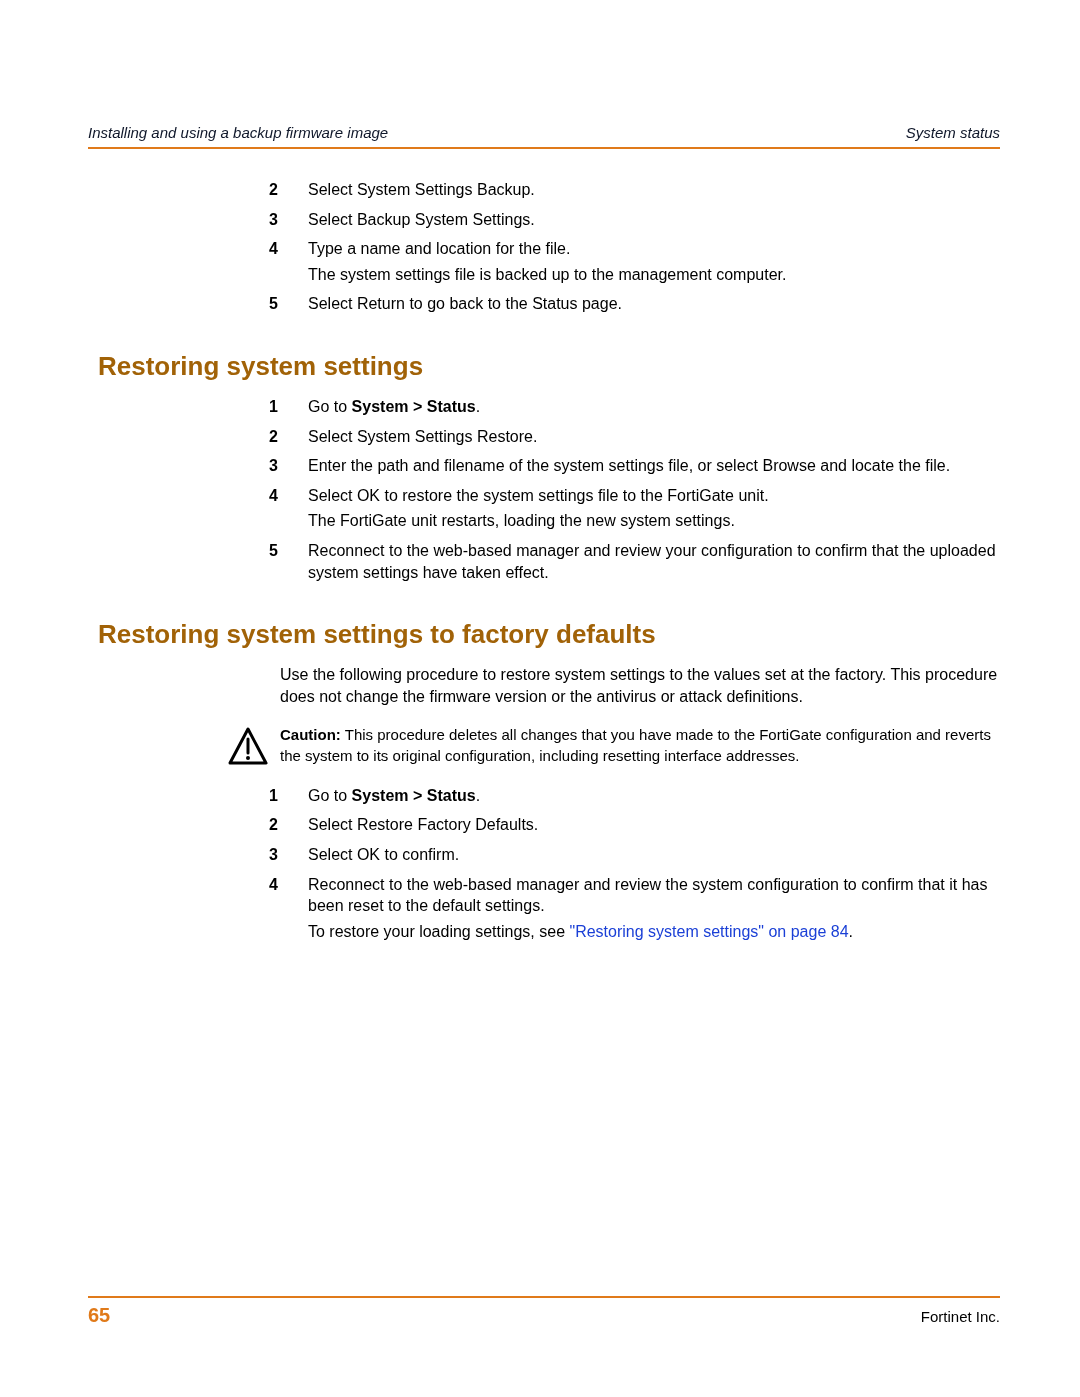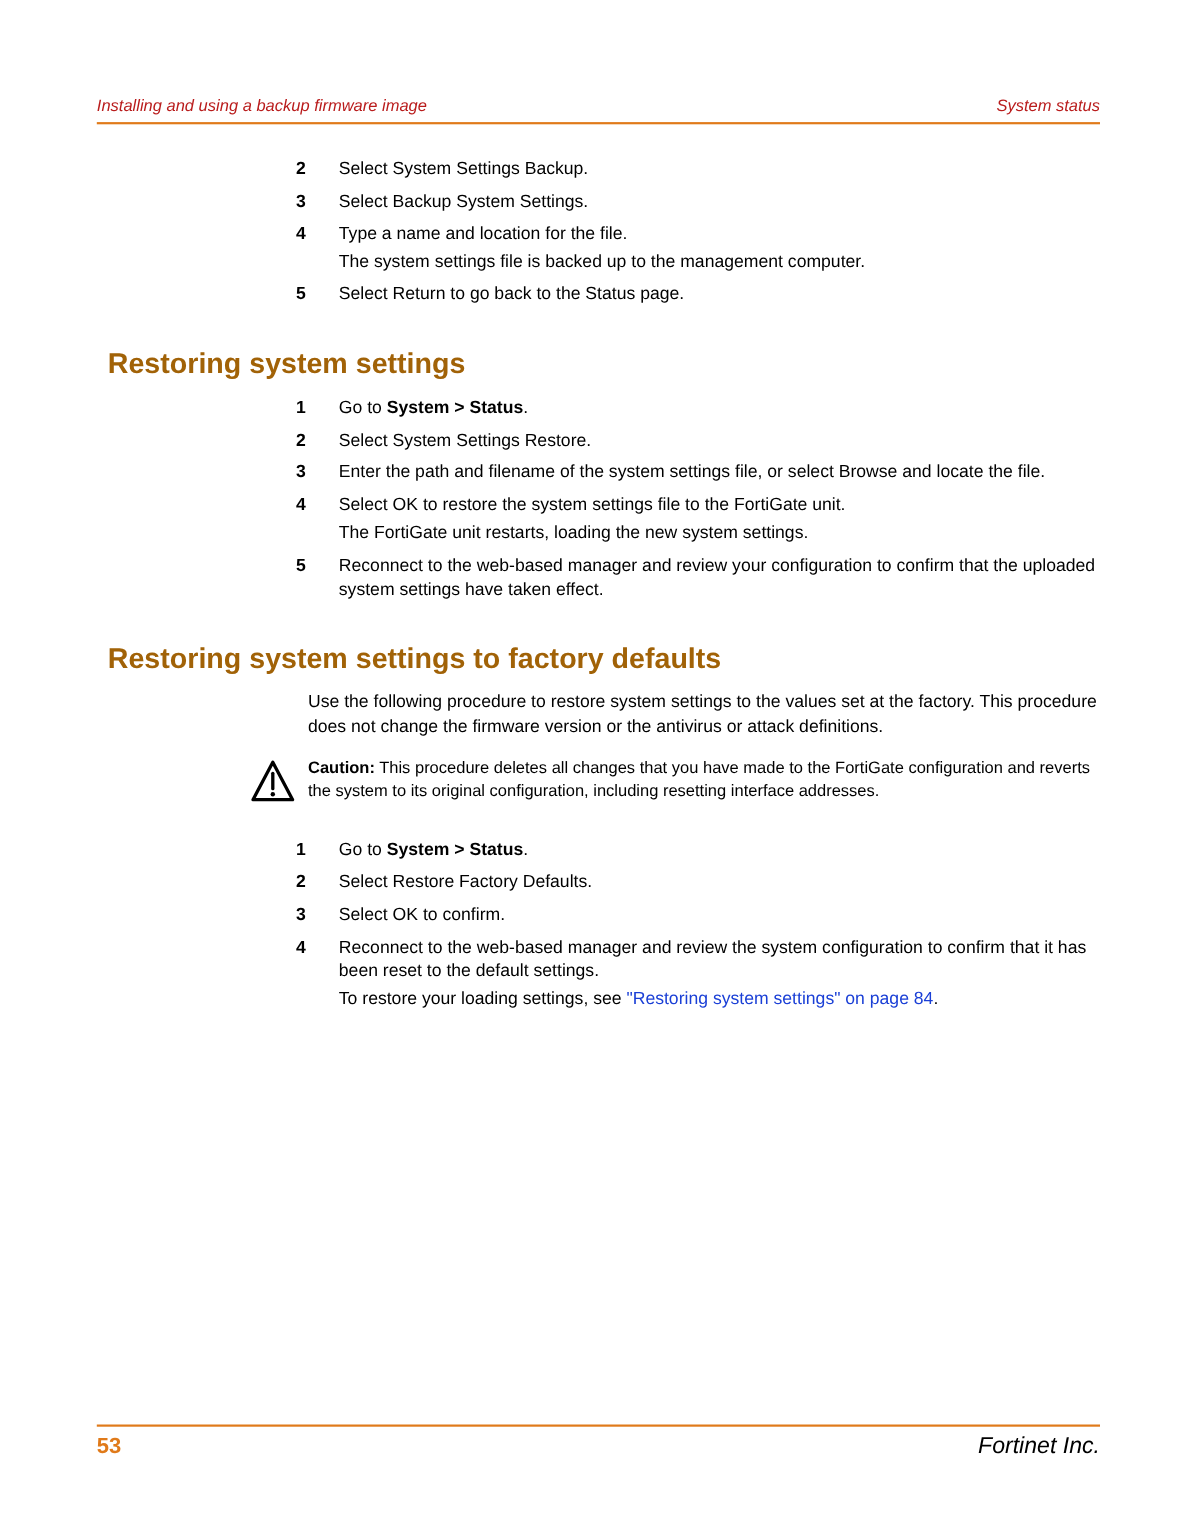--- a/index.html
+++ b/index.html
@@ -13,22 +13,23 @@
     height: 1397px;
     position: relative;
     box-sizing: border-box;
     padding: 88px 80px 70px 88px;
   }
   .hdr-row {
     display: flex;
     justify-content: space-between;
     font-style: italic;
     font-size: 15px;
-    color: #b91c1c;
+    color: #0f172a;
     padding-bottom: 6px;
+    margin-top: 36px;
   }
   .hdr-rule {
     border-bottom: 2px solid #e07a1a;
     margin-bottom: 30px;
   }
   .ol {
     margin: 0;
     padding: 0;
   }
   .li {
@@ -60,21 +61,21 @@
   }
   .intro {
     margin-left: 192px;
     font-size: 16px;
     line-height: 1.35;
     margin-bottom: 14px;
   }
   .caution-row {
     display: flex;
     align-items: flex-start;
-    margin: 18px 0 32px 140px;
+    margin: 18px 0 19px 140px;
   }
   .caution-icon {
     flex: none;
     width: 40px;
     height: 38px;
     margin-right: 12px;
     margin-top: 2px;
   }
   .caution-text {
     font-size: 15px;
@@ -97,22 +98,21 @@
     display: flex;
     justify-content: space-between;
     align-items: baseline;
   }
   .pg {
     color: #e07a1a;
     font-weight: 700;
     font-size: 20px;
   }
   .company {
-    font-style: italic;
-    font-size: 21px;
+    font-size: 15px;
   }
 </style>
 </head>
 <body>
 
 <div class="page">
 
   <div class="hdr-row">
     <span>Installing and using a backup firmware image</span>
     <span>System status</span>
@@ -210,18 +210,18 @@
         <div class="line2">
           <span>To restore your loading settings, see </span><span class="link">"Restoring system settings" on page 84</span><span>.</span>
         </div>
       </span>
     </div>
   </div>
 
   <div class="ftr">
     <div class="ftr-rule"></div>
     <div class="ftr-row">
-      <span class="pg">53</span>
+      <span class="pg">65</span>
       <span class="company">Fortinet Inc.</span>
     </div>
   </div>
 
 </div>
 
 </body></html>

